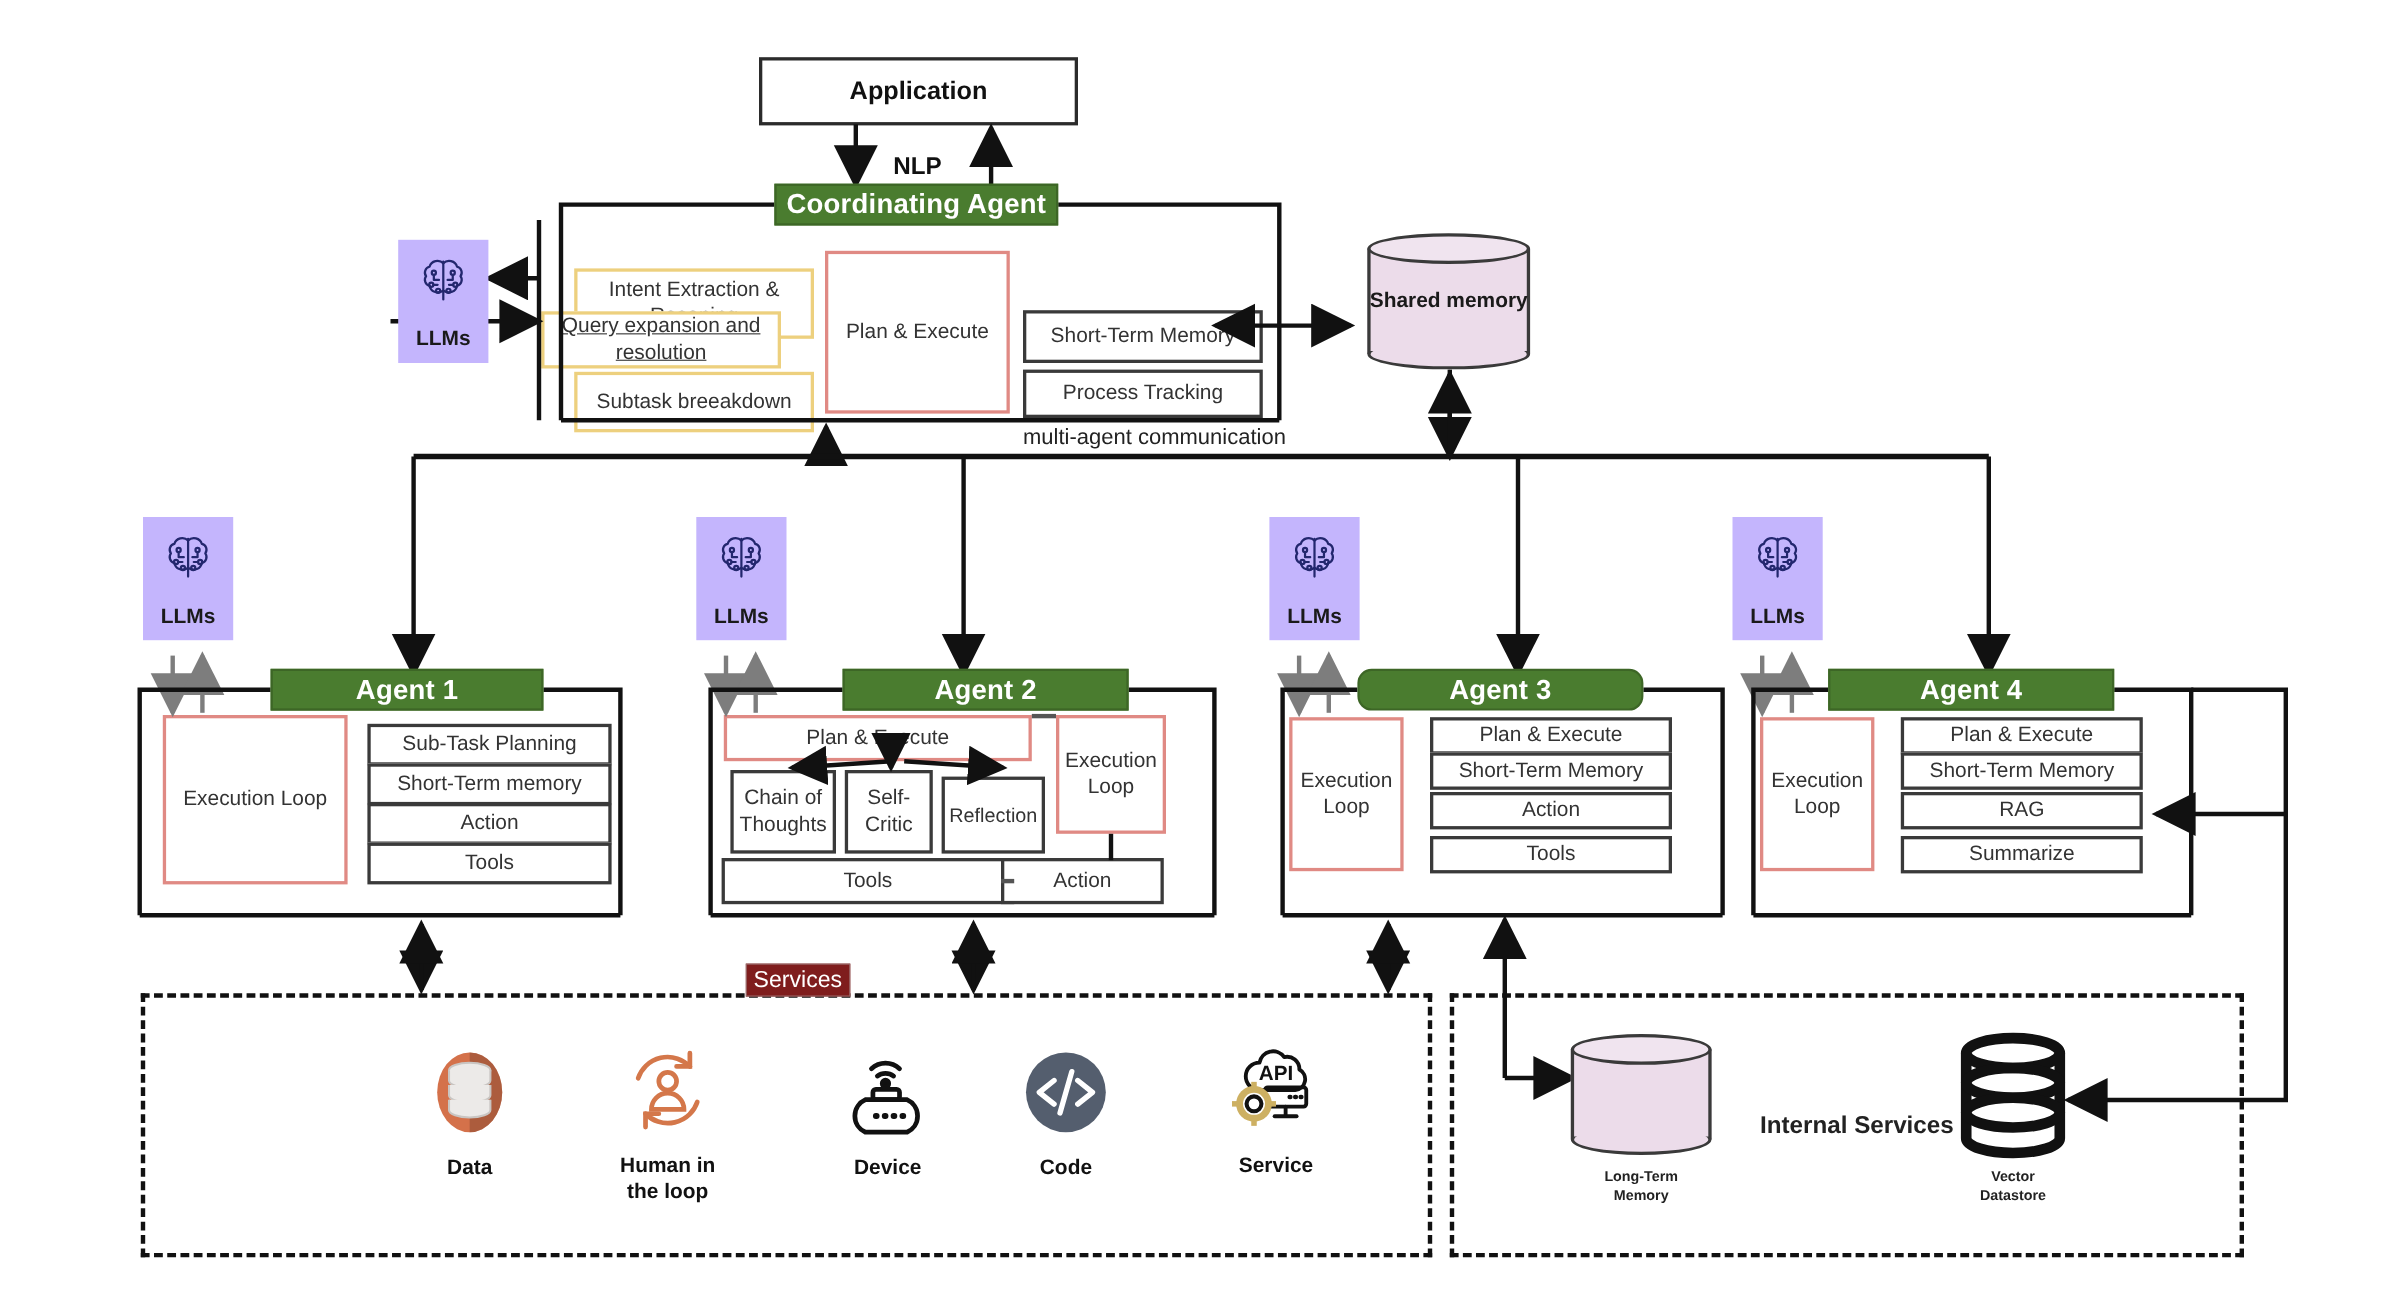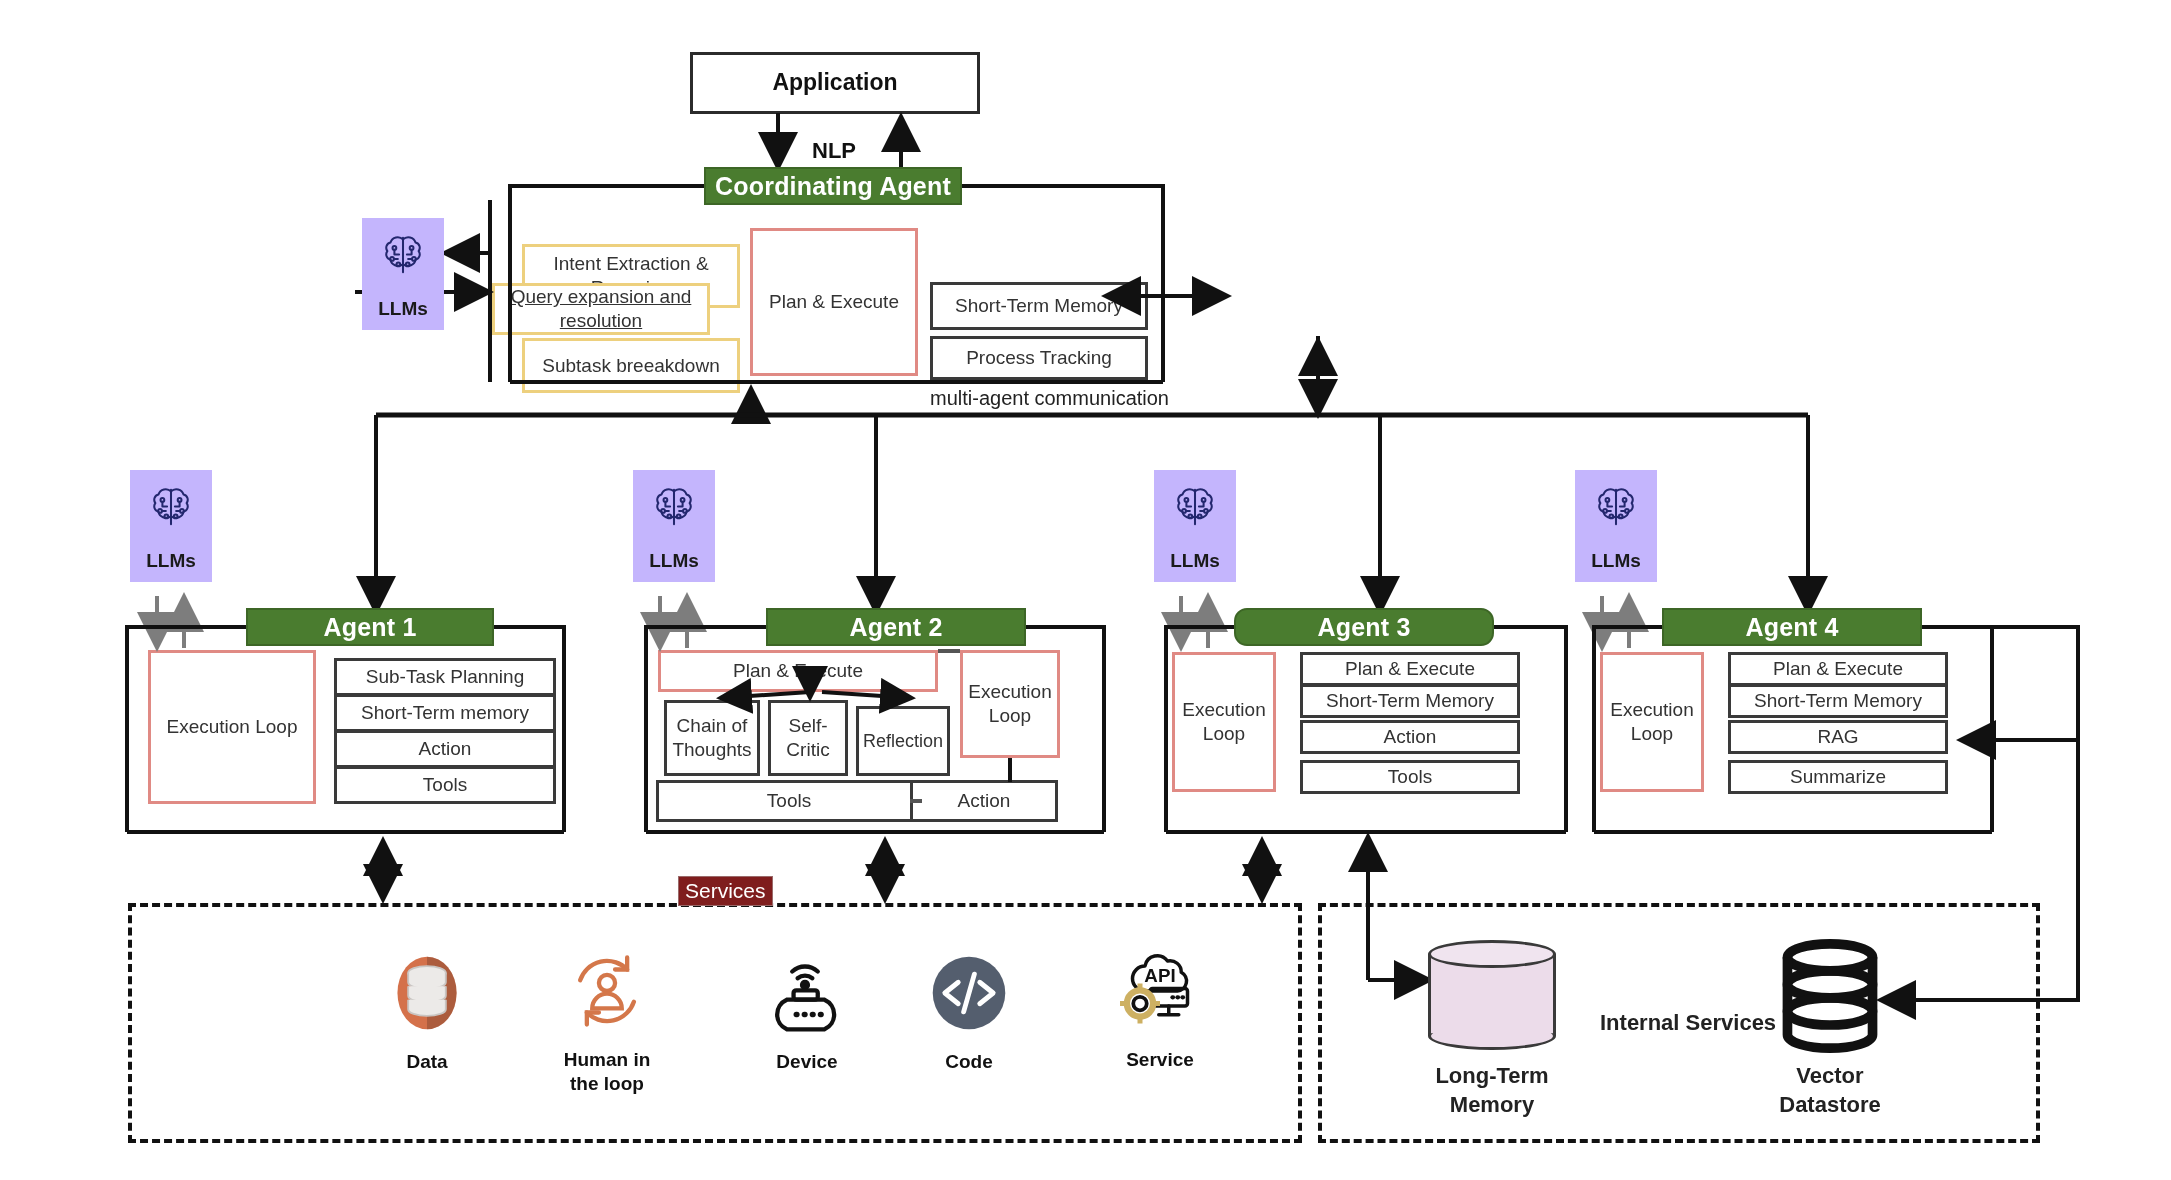--- a/index.html
+++ b/index.html
@@ -84,21 +84,21 @@
   }
 
   
   .dashed {
     position:absolute;
     border:4px dashed #111;
     background:transparent;
   }
 
   
-  .lbl-float { position:absolute; font-size:22px; color:#222; white-space:nowrap; }
+  .lbl-float { position:absolute; font-size:13px; color:#222; white-space:nowrap; }
   .lbl-bold { font-weight:bold; }
   .services-tag {
     position:absolute;
     background:#7f1d1d; color:#fff; font-size:21px;
     padding:2px 6px; white-space:nowrap;
     border:1px solid #9a6a6a;
     z-index:7;
   }
 
   
@@ -243,20 +243,26 @@
     <span style="white-space:pre-line;">Plan &amp; Execute</span>
   </div>
 
   <div class="plain-box" style="left:930px; top:282px; width:218px; height:48px;">
     <span>Short-Term Memory</span>
   </div>
   <div class="plain-box" style="left:930px; top:336px; width:218px; height:44px;">
     <span>Process Tracking</span>
   </div>
 
+  <div class="cyl" style="left:1243px; top:212px; width:148px; height:124px;">
+    <div class="body"></div>
+    <div class="top"></div>
+    <div class="bot"></div>
+    <div class="lbl" style="white-space:pre-line;">Shared memory</div>
+  </div>
 
   <div class="lbl-float" style="left:930px; top:410px; transform:translateY(-100%); font-size:20px;">multi-agent communication</div>
 
   <div class="llm-chip" style="left:130px; top:470px; width:82px; height:112px;">
     <span>
       <svg width="50" height="50" viewBox="0 0 64 64">
           <g fill="none" stroke="#23276e" stroke-width="2.6" stroke-linecap="round" stroke-linejoin="round">
         <path d="M32 10 v44"></path>
         <path d="M32 12c-5-5-14-3-16 4-5 1-7 7-4 11-3 4-1 10 4 11 1 7 9 10 16 6"></path>
         <path d="M32 12c5-5 14-3 16 4 5 1 7 7 4 11 3 4 1 10-4 11-1 7-9 10-16 6"></path>

